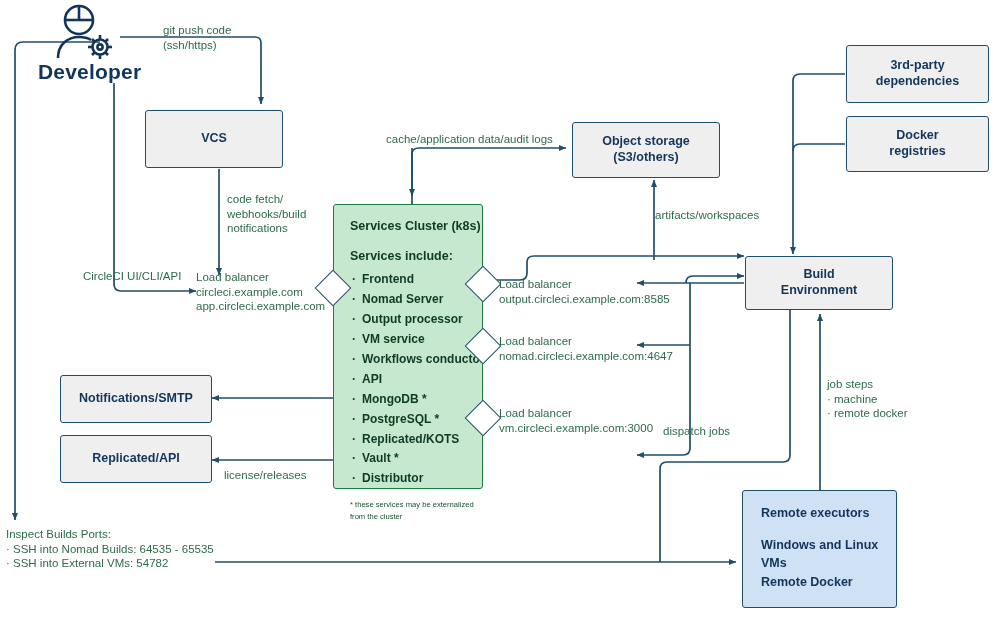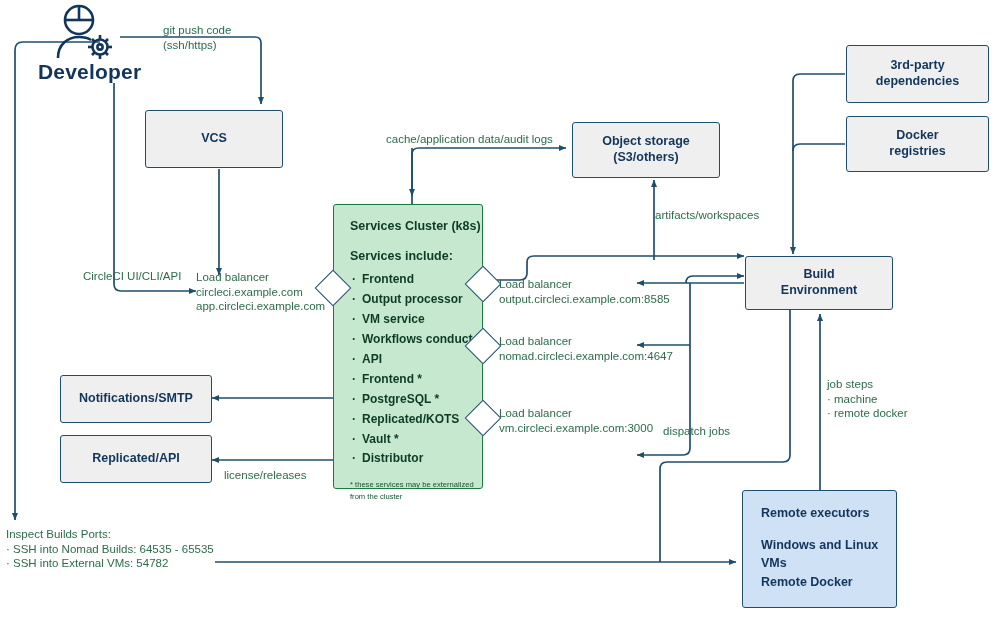--- a/index.html
+++ b/index.html
@@ -133,40 +133,44 @@
     <span class="t">Remote executors</span>
     <span class="l">Windows and Linux VMs</span>
     <span class="l">Remote Docker</span>
   </div>
 
   <div class="box green" style="left:333px;top:204px;width:150px;height:285px;">
     <div class="cluster-title">Services Cluster (k8s)</div>
     <div class="cluster-sub">Services include:</div>
     <ul class="cluster-list">
       <li>Frontend</li>
+      <li>Nomad Server</li>
       <li>Output processor</li>
       <li>VM service</li>
       <li>Workflows conductor</li>
       <li>API</li>
-      <li>Frontend *</li>
+      <li>MongoDB *</li>
       <li>PostgreSQL *</li>
       <li>Replicated/KOTS</li>
       <li>Vault *</li>
       <li>Distributor</li>
     </ul>
     <div class="cluster-note">* these services may be externalized from the cluster</div>
   </div>
 
   <div class="diamond" style="left:320px;top:275px;"></div>
   <div class="diamond" style="left:470px;top:271px;"></div>
   <div class="diamond" style="left:470px;top:333px;"></div>
   <div class="diamond" style="left:470px;top:405px;"></div>
 
   <div class="lbl" style="left:163px;top:6px;margin-top:17px;">git push code
 (ssh/https)</div>
+  <div class="lbl" style="left:227px;top:192px;">code fetch/
+webhooks/build
+notifications</div>
   <div class="lbl" style="left:83px;top:269px;">CircleCI UI/CLI/API</div>
   <div class="lbl" style="left:196px;top:270px;">Load balancer
 circleci.example.com
 app.circleci.example.com</div>
   <div class="lbl" style="left:386px;top:132px;">cache/application data/audit logs</div>
   <div class="lbl" style="left:655px;top:208px;">artifacts/workspaces</div>
   <div class="lbl" style="left:499px;top:277px;">Load balancer
 output.circleci.example.com:8585</div>
   <div class="lbl" style="left:499px;top:334px;">Load balancer
 nomad.circleci.example.com:4647</div>

